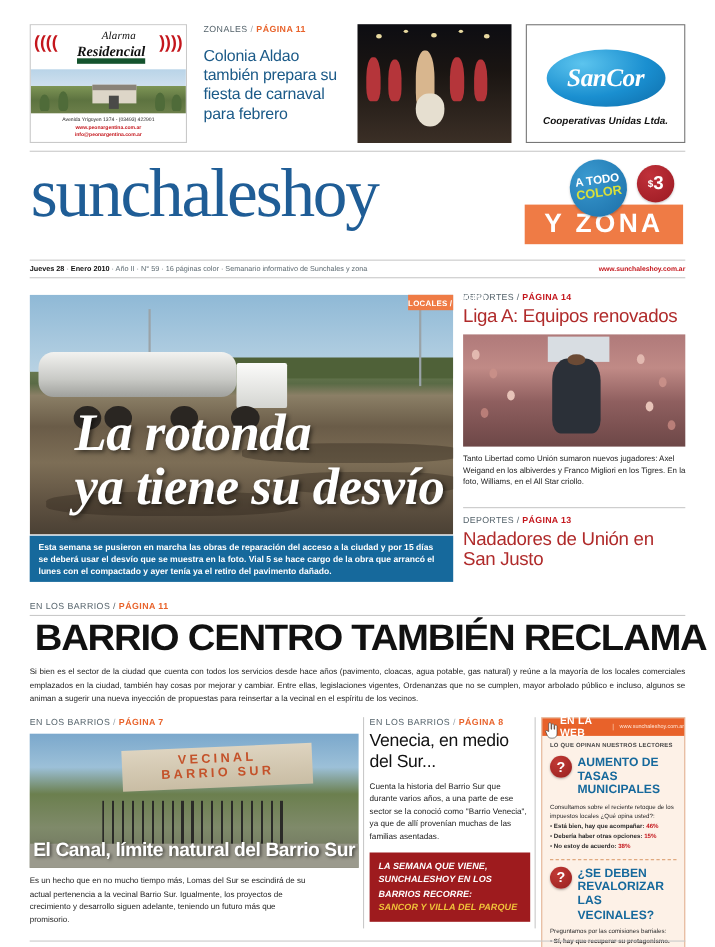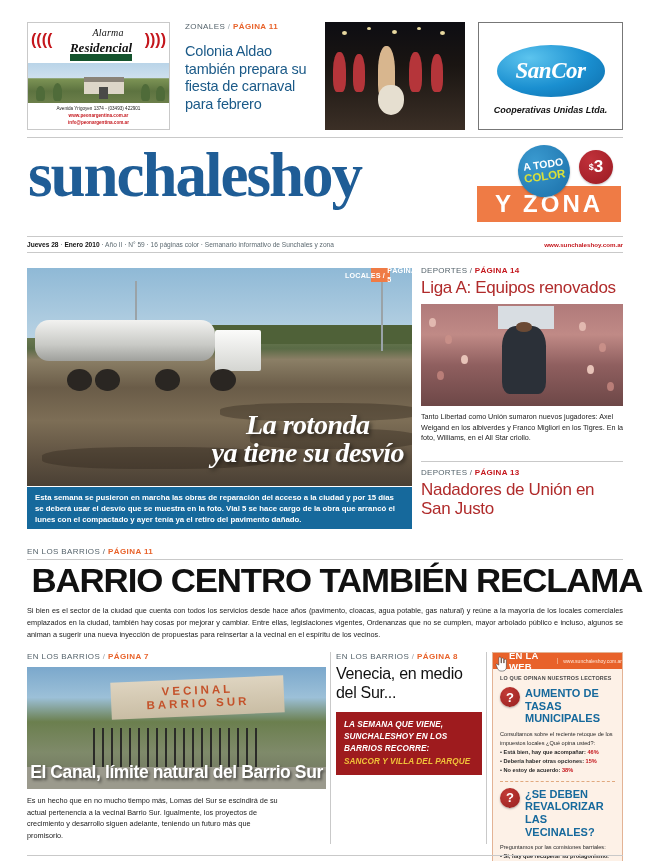--- a/index.html
+++ b/index.html
@@ -22,21 +22,21 @@
     position: absolute; left: 30px; top: 5px; width: 86px; text-align: center;
   }
   .alarma-word1 {
     font-family: "Liberation Serif", serif; font-style: italic; font-weight: normal;
     font-size: 10px; color: #111; letter-spacing: .2px; line-height: 1;
     margin-left: 14px;
   }
   .alarma-word2 {
     font-family: "Liberation Serif", serif; font-style: italic; font-weight: bold;
     font-size: 13px; color: #111; line-height: 1; margin-top: -1px;
-    border-bottom: 7px solid #14532d; display: inline-block;
+    border-bottom: 5px solid #14532d; display: inline-block;
   }
   .wave { position: absolute; top: 8px; color: #c4161c; font-size: 16px; font-weight: bold; }
   .wave.l { left: 3px; }
   .wave.r { right: 3px; }
   .alarma-photo {
     position: absolute; left: 0; top: 40px; width: 100%; height: 40px;
     background:
       linear-gradient(to bottom, #b9d4e8 0%, #cfe0ee 38%, #7d9455 39%, #5d7340 70%, #6c7f4a 100%);
     overflow: hidden;
   }
@@ -89,21 +89,21 @@
   .sancor-sub {
     position: absolute; left: 0; top: 82px; width: 100%; text-align: center;
     font-size: 9px; color: #111; font-weight: bold; font-style: italic;
   }
   .topstrip-rule { position: absolute; left: 27px; top: 137px; width: 596px; height: 1px; background: #c9c9c9; }
 
   
   .masthead { position: absolute; left: 0; top: 142px; width: 650px; height: 96px; }
   .logo-text {
     position: absolute; left: 28px; top: 2px;
-    font-family: "Liberation Serif", serif; font-weight: bold;
+    font-family: "Liberation Serif", serif; font-weight: normal;
     font-size: 63px; color: #1f5d96; letter-spacing: -2px; line-height: 1;
   }
   .yzona {
     position: absolute; left: 477px; top: 44px; width: 144px; height: 36px;
     background: #ef7b45; color: #fff; font-weight: bold; font-size: 24px;
     letter-spacing: 3px; display: flex; align-items: center; justify-content: center;
   }
   .badge-color {
     position: absolute; left: 518px; top: 3px; width: 52px; height: 52px;
     border-radius: 50%; background: radial-gradient(circle at 35% 30%, #3a9ad0 0%, #1b6fa8 100%);
@@ -150,29 +150,29 @@
     background: linear-gradient(to bottom, #f2f2f0, #c9cac6 60%, #9fa09c);
     border-radius: 14px;
   }
   .cab {
     position: absolute; right: 2%; top: 18%; width: 20%; height: 52%;
     background: linear-gradient(to bottom, #fbfbfa, #d4d5d1); border-radius: 2px;
   }
   .wheel { position: absolute; bottom: 4%; width: 11%; height: 28%; background: #2a2622; border-radius: 50%; }
   .dirt-streak { position: absolute; background: rgba(40,32,24,.35); border-radius: 40%; }
   .main-head {
-    position: absolute; right: 8px; bottom: 18px; text-align: center;
+    position: absolute; right: 8px; bottom: 18px; text-align: left;
     font-family: "Liberation Serif", serif; font-style: italic; font-weight: bold;
-    color: #fff; font-size: 28px; line-height: 1.02; letter-spacing: -.5px;
+    color: #fff; font-size: 48px; line-height: 1.02; letter-spacing: -.5px;
     text-shadow: 2px 2px 4px rgba(0,0,0,.55);
   }
   .tag-locales {
-    position: absolute; left: 371px; top: 268px; width: 19px; height: 14px;
+    position: absolute; left: 371px; top: 268px; width: 41px; height: 14px;
     background: #ef7b45; color: #fff; font-size: 7.2px; font-weight: bold;
-    display: flex; align-items: center; justify-content: center; letter-spacing: .2px;
+    display: flex; align-items: center; justify-content: space-between; letter-spacing: .2px;
     z-index: 5;
   }
   .tag-locales .pg { font-weight: bold; }
   .main-caption {
     position: absolute; left: 27px; top: 487px; width: 385px; height: 42px;
     background: #16699c; color: #fff; padding: 5px 8px;
     font-size: 7.8px; line-height: 1.42; font-weight: bold;
   }
 
   
@@ -453,20 +453,21 @@
       <div class="bcol1-body">Es un hecho que en no mucho tiempo más, Lomas del Sur se escindirá de su actual pertenencia a la vecinal Barrio Sur. Igualmente, los proyectos de crecimiento y desarrollo siguen adelante, teniendo un futuro más que promisorio.</div>
     </div>
 
     <div class="bcol2">
       <div class="kicker">
         <span>EN LOS BARRIOS</span>
         <span class="sep">/</span>
         <b>PÁGINA 8</b>
       </div>
       <h3>Venecia, en medio del Sur...</h3>
+      <div class="bcol2-body">Cuenta la historia del Barrio Sur que durante varios años, a una parte de ese sector se la conoció como "Barrio Venecia", ya que de allí provenían muchas de las familias asentadas.</div>
       <div class="redbox">
         <div>LA SEMANA QUE VIENE,</div>
         <div>SUNCHALESHOY EN LOS</div>
         <div>BARRIOS RECORRE:</div>
         <div class="hl">SANCOR Y VILLA DEL PARQUE</div>
       </div>
     </div>
 
     <div class="bcol3">
       <div class="webbox">

